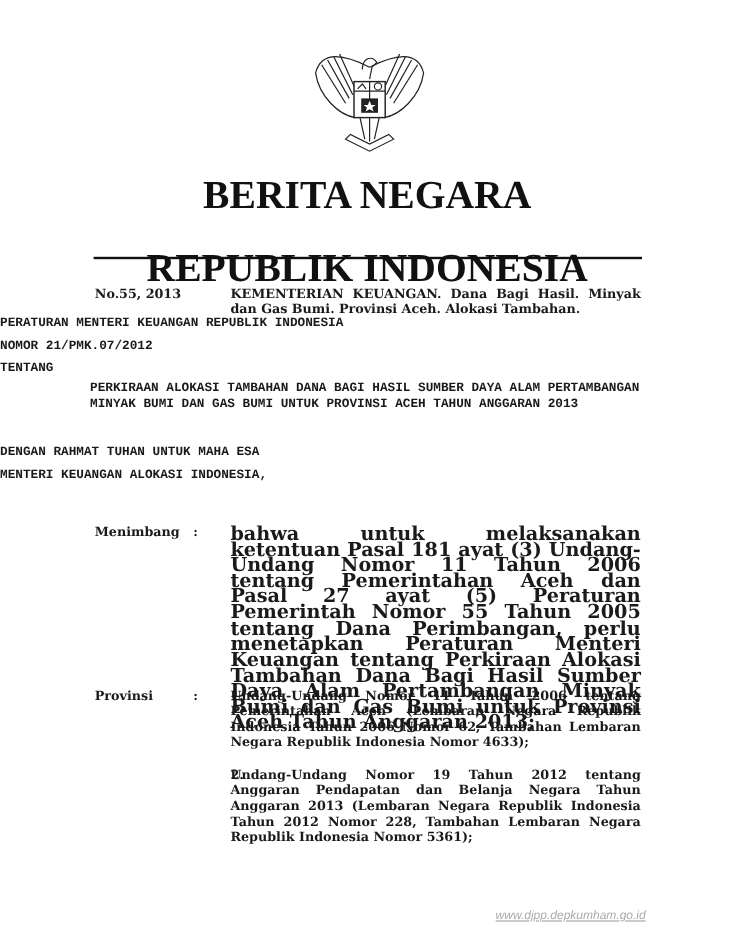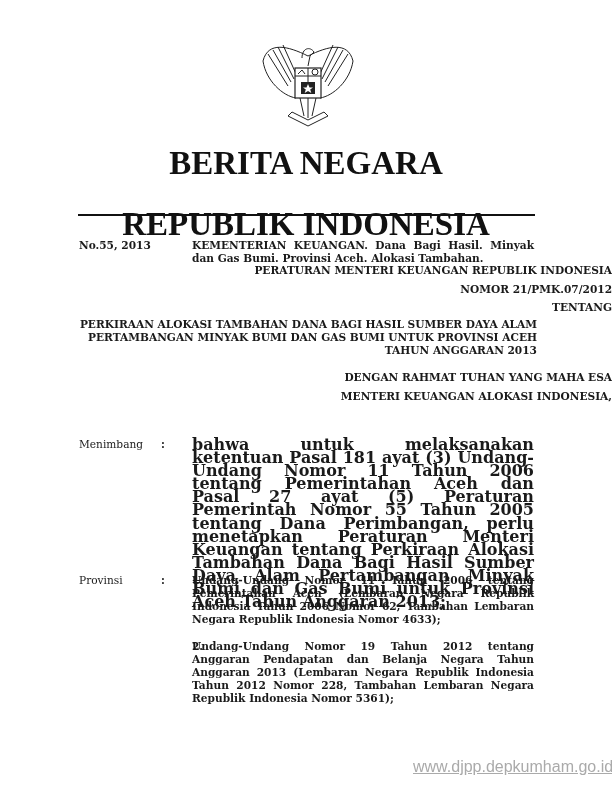--- a/index.html
+++ b/index.html
@@ -7,36 +7,36 @@
          font-family: "DejaVu Serif", "Liberation Serif", serif; color: #1a1a1a; }
   .emblem { position: absolute; left: 258px; top: 36px; width: 100px; height: 100px; }
   .title { position: absolute; left: 0; width: 612px; text-align: center;
            font-family: "Liberation Serif", serif; font-weight: bold; font-size: 33px; line-height: 36px; color: #111; }
   .t1 { top: 145px; }
   .t2 { top: 178px; margin-top: 28px; }
   .rule { position: absolute; left: 78px; top: 214px; width: 457px; height: 2px; background: #111; }
   .hdr { position: absolute; top: 217px; font-size: 10.6px; line-height: 13px; font-weight: bold; margin-top: 22px; }
   .hdr-no { left: 79px; }
   .hdr-desc { left: 192px; width: 342px; text-align: justify; text-align-last: left; }
-  .center { position: absolute; left: 0; width: 612px; text-align: right; font-size: 10.6px; font-weight: bold; line-height: 13px; }
+  .center { position: absolute; left: 0; width: 612px; text-align: left; font-size: 10.6px; font-weight: bold; line-height: 13px; font-family: Liberation Mono, monospace; }
   .c-reg { top: 264px; }
   .c-nomor { top: 283px; }
   .c-tentang { top: 301px; }
   .c-subject { top: 318px; left: 75px; width: 462px; }
   .c-rahmat { top: 371px; }
   .c-menteri { top: 390px; }
-  .sec-label { position: absolute; left: 79px; font-size: 10.6px; font-weight: normal; line-height: 13px; }
+  .sec-label { position: absolute; left: 79px; font-size: 10.6px; font-weight: bold; line-height: 13px; }
   .sec-colon { position: absolute; left: 161px; font-size: 10.6px; font-weight: bold; line-height: 13px; }
   .para { position: absolute; left: 192px; width: 342px; font-size: 16px; font-weight: bold; line-height: 13.1px;
           text-align: justify; }
   .item { position: absolute; left: 192px; width: 342px; font-size: 10.6px; font-weight: bold; line-height: 13.1px; }
   .item .num { position: absolute; left: 0; top: 0; }
   .item .txt { text-align: justify; }
   .footer { position: absolute; left: 413px; top: 758px; font-family: "Liberation Sans", sans-serif;
-            font-size: 16px; color: #aaaaaa; text-decoration: underline; }
+            font-size: 10px; color: #aaaaaa; text-decoration: underline; font-style: italic; }
 </style>
 </head>
 <body>
 
 <div class="emblem">
   <svg width="100" height="100" viewBox="0 0 100 100">
     <g fill="none" stroke="#222" stroke-width="1">
       <path d="M50 20 C30 10 10 5 5 25 C8 45 25 60 38 62"></path>
       <path d="M50 20 C70 10 90 5 95 25 C92 45 75 60 62 62"></path>
       <path d="M10 18 L30 50 M15 14 L33 46 M20 11 L36 43 M25 9 L39 40"></path>
@@ -59,21 +59,21 @@
 <div class="title t2">REPUBLIK INDONESIA</div>
 <div class="rule"></div>
 
 <div class="hdr hdr-no">No.55, 2013</div>
 <div class="hdr hdr-desc">KEMENTERIAN KEUANGAN. Dana Bagi Hasil. Minyak dan Gas Bumi. Provinsi Aceh. Alokasi Tambahan.</div>
 
 <div class="center c-reg">PERATURAN MENTERI KEUANGAN REPUBLIK INDONESIA</div>
 <div class="center c-nomor">NOMOR 21/PMK.07/2012</div>
 <div class="center c-tentang">TENTANG</div>
 <div class="center c-subject">PERKIRAAN ALOKASI TAMBAHAN DANA BAGI HASIL SUMBER DAYA ALAM PERTAMBANGAN MINYAK BUMI DAN GAS BUMI UNTUK PROVINSI ACEH TAHUN ANGGARAN 2013</div>
-<div class="center c-rahmat">DENGAN RAHMAT TUHAN YANG MAHA ESA</div>
+<div class="center c-rahmat">DENGAN RAHMAT TUHAN UNTUK MAHA ESA</div>
 <div class="center c-menteri">MENTERI KEUANGAN ALOKASI INDONESIA,</div>
 
 <div class="sec-label" style="top:438px;">Menimbang</div>
 <div class="sec-colon" style="top:438px;">:</div>
 <div class="para" style="top:438px;">bahwa untuk melaksanakan ketentuan Pasal 181 ayat (3) Undang-Undang Nomor 11 Tahun 2006 tentang Pemerintahan Aceh dan Pasal 27 ayat (5) Peraturan Pemerintah Nomor 55 Tahun 2005 tentang Dana Perimbangan, perlu menetapkan Peraturan Menteri Keuangan tentang Perkiraan Alokasi Tambahan Dana Bagi Hasil Sumber Daya Alam Pertambangan Minyak Bumi dan Gas Bumi untuk Provinsi Aceh Tahun Anggaran 2013;</div>
 
 <div class="sec-label" style="top:574px;">Provinsi</div>
 <div class="sec-colon" style="top:574px;">:</div>
 
 <div class="item" style="top:574px;">

